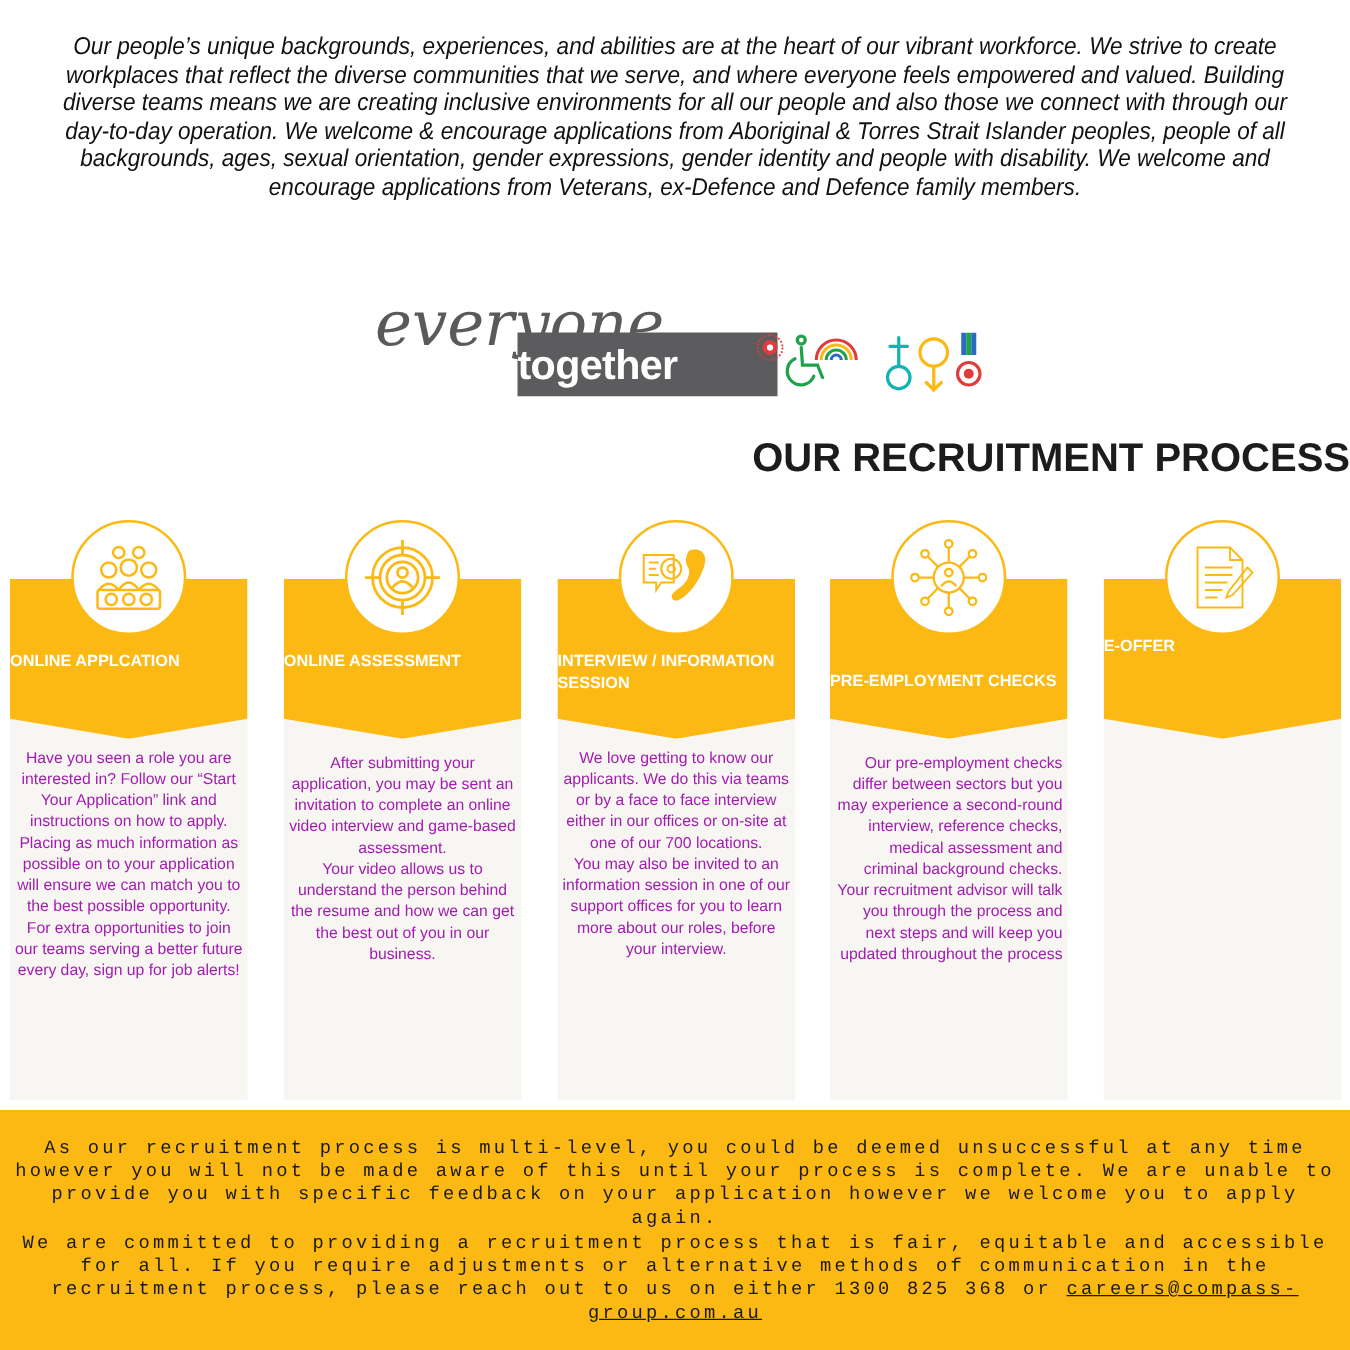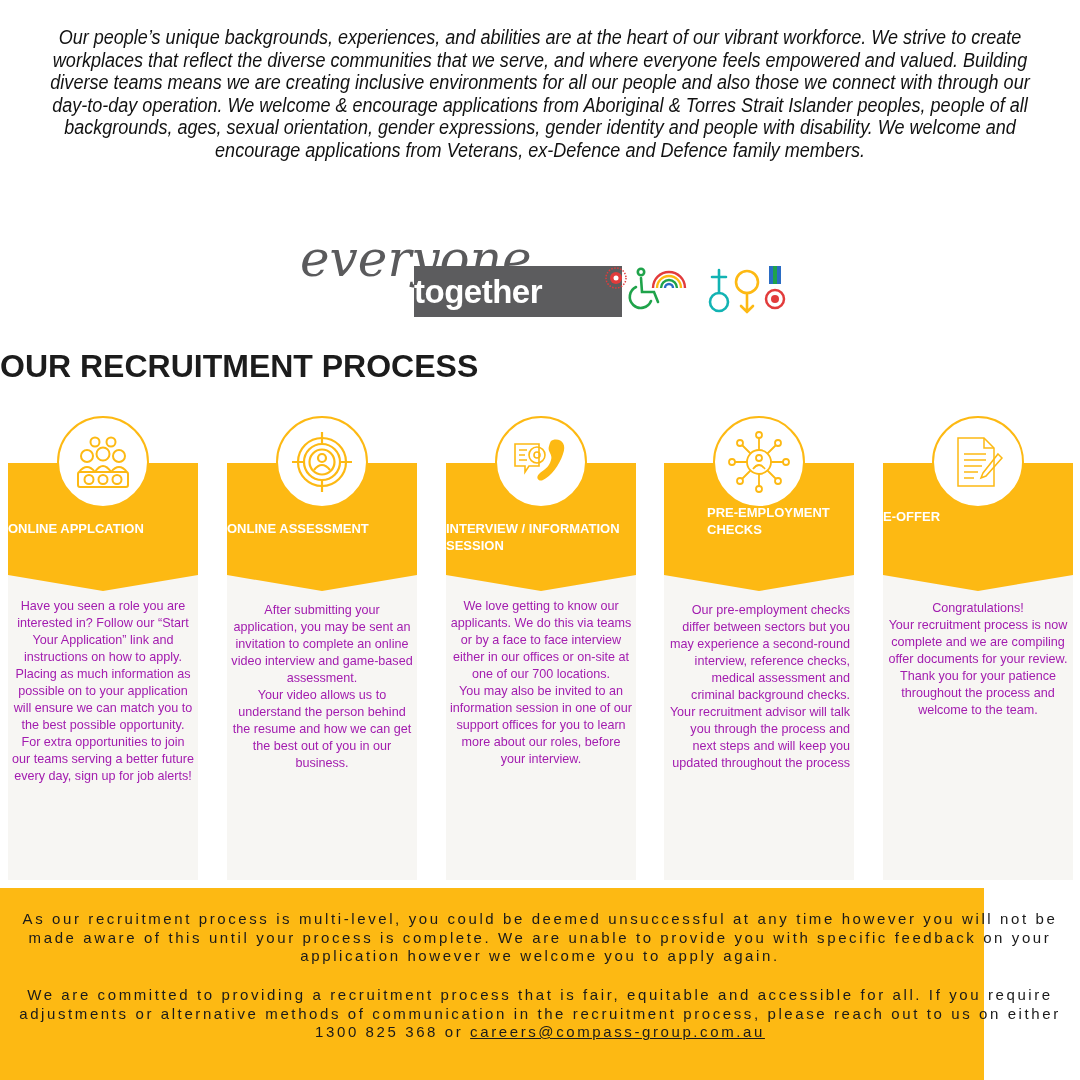--- a/index.html
+++ b/index.html
@@ -18,21 +18,21 @@
     font-style: italic; font-size: 50px; color: #5a5a5c; letter-spacing: 0px;
   }
   .logo .together-box {
     position: absolute; left: 116px; top: 30px; width: 208px; height: 51px;
     background: #5c5c5e; color: #fff; font-weight: bold; font-size: 33px;
     display: flex; align-items: center; justify-content: flex-start; letter-spacing: -0.5px;
   }
   .logo .symbols { position: absolute; left: 307px; top: 30px; width: 190px; height: 52px; }
 
   .title {
-    position: absolute; left: 0; top: 348px; width: 1080px; text-align: left;
+    position: absolute; left: 0; top: 348px; width: 1080px; text-align: right;
     font-weight: bold; font-size: 32px; color: #1c1c1c; letter-spacing: 0px;
   }
 
   .col { position: absolute; top: 416px; width: 190px; height: 466px; }
   .col .card-body {
     position: absolute; left: 0; top: 47px; width: 190px; height: 417px;
     background: #f7f6f3;
   }
   .col .header-shape { position: absolute; left: 0; top: 47px; width: 190px; height: 128px; }
   .col .icon-circle {
@@ -43,21 +43,21 @@
   .col .step-title {
     position: absolute; left: 0; width: 190px; text-align: left; color: #fff;
     font-weight: bold; font-size: 13px; line-height: 17px;
   }
   .col .step-desc {
     position: absolute; left: 4px; width: 182px; text-align: center;
     font-size: 12.6px; line-height: 17px; color: #a21caf; white-space: pre-line;
   }
 
   .footer {
-    position: absolute; left: 0; top: 888px; width: 984px; height: 192px; background: #fdb913;
+    position: absolute; left: 0; top: 888px; width: 1080px; height: 192px; background: #fdb913; font-family: Liberation Mono, monospace;
   }
   .footer p {
     position: absolute; left: 10px; width: 1060px; text-align: center;
     font-size: 15px; line-height: 18.5px; letter-spacing: 2.6px; color: #1a1a1a;
   }
   .footer .p1 { top: 22px; }
   .footer .p2 { top: 98px; }
   .footer a { color: #1a1a1a; text-decoration: underline; }
 </style>
 </head>
@@ -187,40 +187,37 @@
       <circle cx="35" cy="8" r="3"></circle>
         <circle cx="35" cy="62" r="3"></circle>
         <circle cx="8" cy="35" r="3"></circle>
         <circle cx="62" cy="35" r="3"></circle>
       <circle cx="16" cy="16" r="3"></circle>
         <circle cx="54" cy="54" r="3"></circle>
         <circle cx="54" cy="16" r="3"></circle>
         <circle cx="16" cy="54" r="3"></circle>
     </svg>
   </div>
-  <div class="step-title" style="top:88px;padding-left:43px;">PRE-EMPLOYMENT CHECKS</div>
+  <div class="step-title" style="top:120px;">PRE-EMPLOYMENT CHECKS</div>
   <div class="step-desc" style="top:186px;text-align:right;">Our pre-employment checks differ between sectors but you may experience a second-round interview, reference checks, medical assessment and criminal background checks.
 Your recruitment advisor will talk you through the process and next steps and will keep you updated throughout the process</div>
 </div>
 
 <div class="col" style="left:883px;">
   <div class="card-body"></div>
   <svg class="header-shape" viewBox="0 0 190 128" preserveAspectRatio="none">
     <polygon points="0,0 190,0 190,112 95,128 0,112" fill="#fdb913"></polygon>
   </svg>
   <div class="icon-circle">
     <svg width="60" height="60" viewBox="0 0 60 60" fill="none" stroke="#fdb913" stroke-width="1.5">
       <path d="M10 6 H36 L46 16 V54 H10 Z"></path>
       <path d="M36 6 V16 H46"></path>
       <path d="M16 22 H38 M16 28 H38 M16 34 H34 M16 40 H30 M16 46 H26"></path>
       <path d="M50 22 L54 26 L38 44 L33 46 L35 41 Z"></path>
     </svg>
   </div>
   <div class="step-title" style="top:92px;">E-OFFER</div>
-  <div class="step-desc" style="top:184px;">Congratulations!
-Your recruitment process is now complete and we are compiling offer documents for your review.
-Thank you for your patience throughout the process and welcome to the team.</div>
 </div>
 
 <div class="footer">
   <p class="p1">As our recruitment process is multi-level, you could be deemed unsuccessful at any time however you will not be made aware of this until your process is complete. We are unable to provide you with specific feedback on your application however we welcome you to apply again.</p>
   <p class="p2"><span>We are committed to providing a recruitment process that is fair, equitable and accessible for all. If you require adjustments or alternative methods of communication in the recruitment process, please reach out to us on either 1300 825 368 or </span><a href="mailto:careers@compass-group.com.au">careers@compass-group.com.au</a></p>
 </div>
 
 </body></html>

